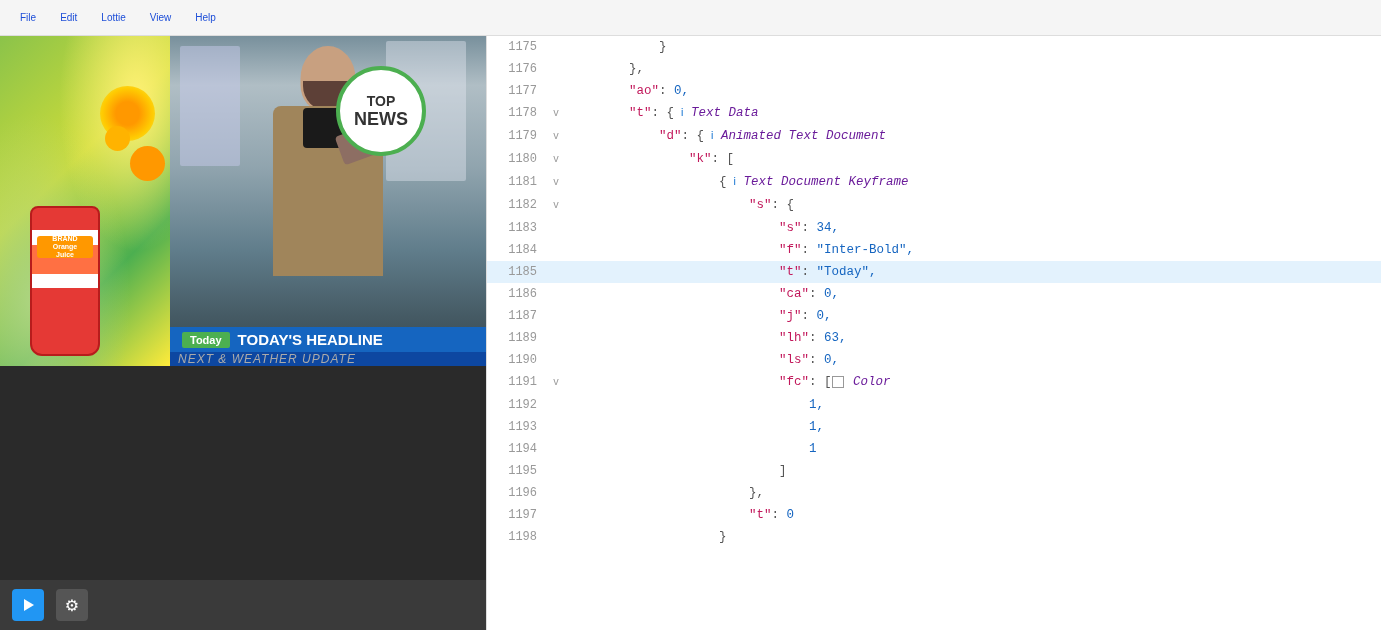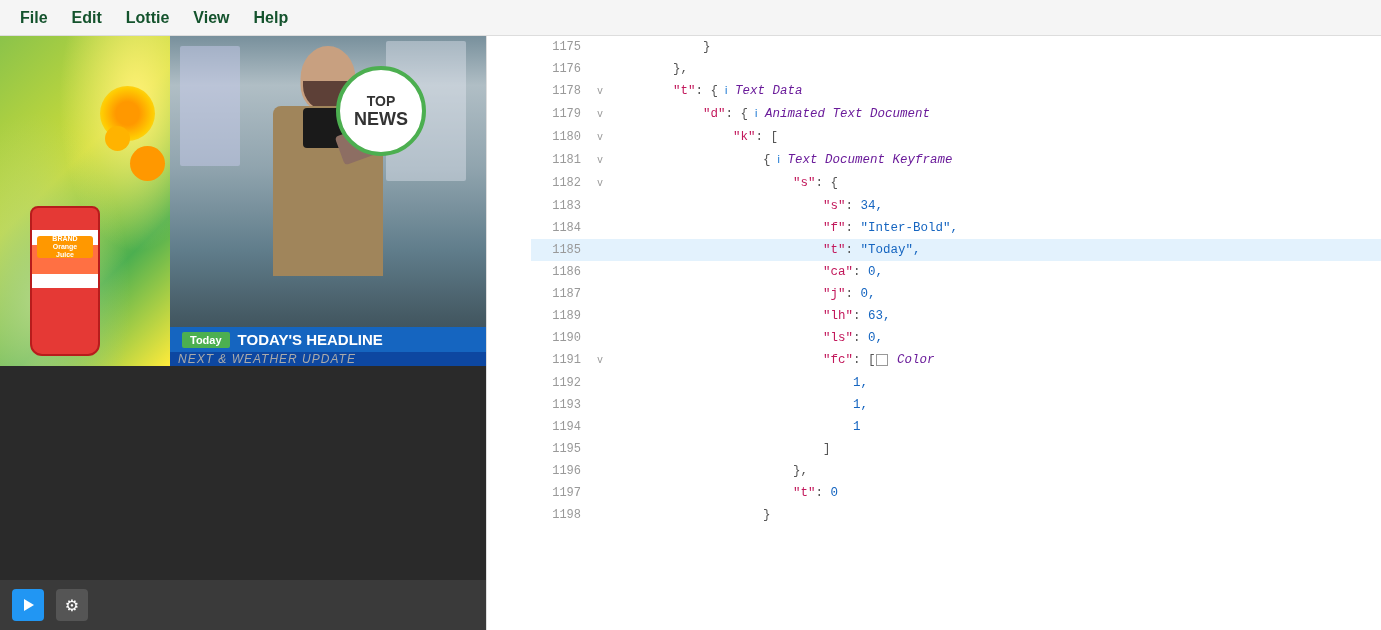--- a/index.html
+++ b/index.html
@@ -9,25 +9,24 @@
     .menu-bar {
       display: flex;
       align-items: center;
       background: #f5f5f5;
       border-bottom: 1px solid #ddd;
       height: 36px;
       padding: 0 8px;
     }
     .menu-item {
       padding: 6px 12px;
-      font-size: 16px;
+      font-size: 10px;
       cursor: pointer;
-      color: #14532d;
+      color: #1d4ed8;
       border-radius: 3px;
-      font-weight: bold;
     }
 
     
     .main-content {
       display: flex;
       flex: 1;
       overflow: hidden;
     }
 
     
@@ -169,21 +168,20 @@
     }
 
     
     .code-panel {
       flex: 1;
       background: #fff;
       display: flex;
       flex-direction: column;
       overflow: hidden;
       border-left: 1px solid #ddd;
-      padding-left: 44px;
     }
 
     .code-editor {
       flex: 1;
       overflow-y: auto;
       font-family: 'Courier New', Courier, monospace;
       font-size: 12.5px;
       line-height: 22px;
     }
 
@@ -299,20 +297,21 @@
     <div class="controls-bar">
       <button class="play-btn"></button>
       <button class="settings-btn">⚙</button>
     </div>
   </div>
 
   <div class="code-panel">
     <div class="code-editor" id="code-editor">
     <div class="code-line"><span class="line-num">1175</span><span class="line-toggle"></span><span class="code-content"><span>            </span><span class="c-punct">}</span></span></div>
         <div class="code-line"><span class="line-num">1176</span><span class="line-toggle"></span><span class="code-content"><span>        </span><span class="c-punct">},</span></span></div>
+        <div class="code-line"><span class="line-num">1177</span><span class="line-toggle"></span><span class="code-content"><span>        </span><span class="c-key">"ao"</span><span class="c-punct">: </span><span class="c-val-num">0,</span></span></div>
         <div class="code-line"><span class="line-num">1178</span><span class="line-toggle">v</span><span class="code-content"><span>        </span><span class="c-key">"t"</span><span class="c-punct">: </span><span class="c-punct">{</span><span class="c-icon"> ℹ</span><span class="c-type"> Text Data</span></span></div>
         <div class="code-line"><span class="line-num">1179</span><span class="line-toggle">v</span><span class="code-content"><span>            </span><span class="c-key">"d"</span><span class="c-punct">: </span><span class="c-punct">{</span><span class="c-icon"> ℹ</span><span class="c-type"> Animated Text Document</span></span></div>
         <div class="code-line"><span class="line-num">1180</span><span class="line-toggle">v</span><span class="code-content"><span>                </span><span class="c-key">"k"</span><span class="c-punct">: </span><span class="c-punct">[</span></span></div>
         <div class="code-line"><span class="line-num">1181</span><span class="line-toggle">v</span><span class="code-content"><span>                    </span><span></span><span class="c-punct">{</span><span class="c-icon"> ℹ</span><span class="c-type"> Text Document Keyframe</span></span></div>
         <div class="code-line"><span class="line-num">1182</span><span class="line-toggle">v</span><span class="code-content"><span>                        </span><span class="c-key">"s"</span><span class="c-punct">: </span><span class="c-punct">{</span></span></div>
         <div class="code-line"><span class="line-num">1183</span><span class="line-toggle"></span><span class="code-content"><span>                            </span><span class="c-key">"s"</span><span class="c-punct">: </span><span class="c-val-num">34,</span></span></div>
         <div class="code-line"><span class="line-num">1184</span><span class="line-toggle"></span><span class="code-content"><span>                            </span><span class="c-key">"f"</span><span class="c-punct">: </span><span class="c-val-str">"Inter-Bold",</span></span></div>
         <div class="code-line highlighted"><span class="line-num">1185</span><span class="line-toggle"></span><span class="code-content"><span>                            </span><span class="c-key">"t"</span><span class="c-punct">: </span><span class="c-val-str">"Today",</span></span></div>
         <div class="code-line"><span class="line-num">1186</span><span class="line-toggle"></span><span class="code-content"><span>                            </span><span class="c-key">"ca"</span><span class="c-punct">: </span><span class="c-val-num">0,</span></span></div>
         <div class="code-line"><span class="line-num">1187</span><span class="line-toggle"></span><span class="code-content"><span>                            </span><span class="c-key">"j"</span><span class="c-punct">: </span><span class="c-val-num">0,</span></span></div>

